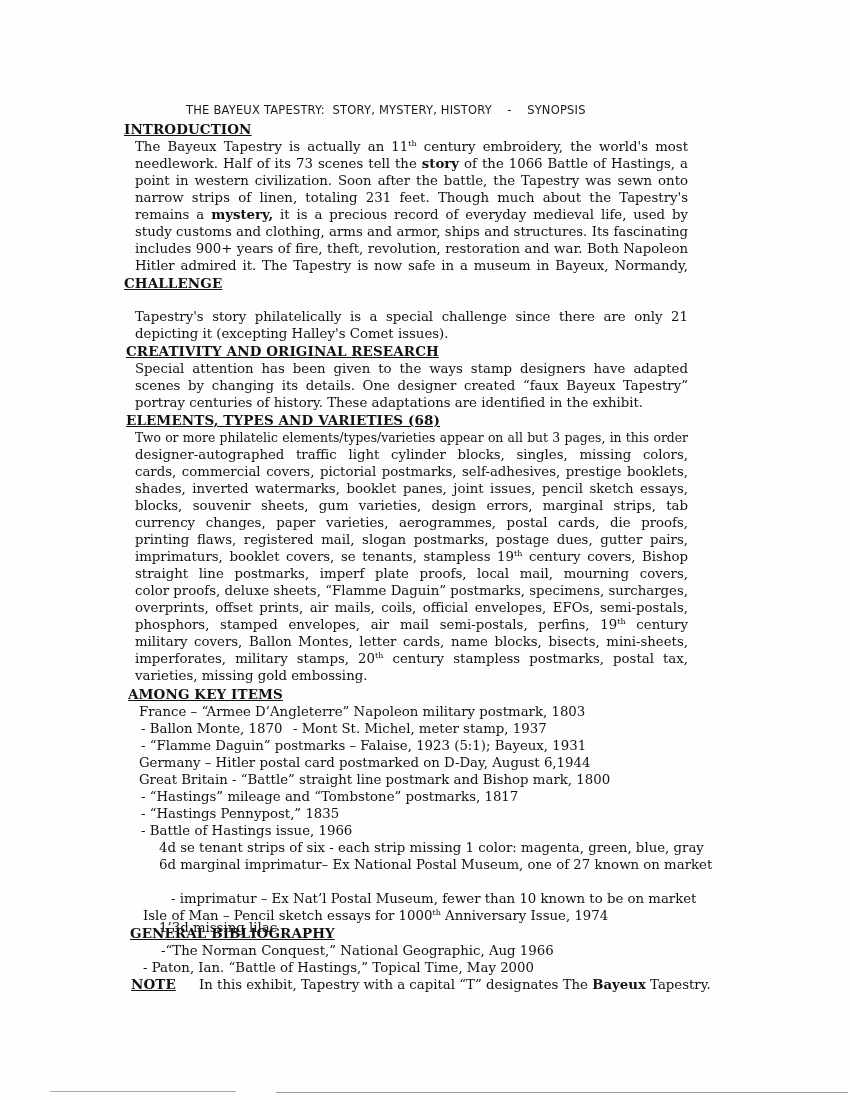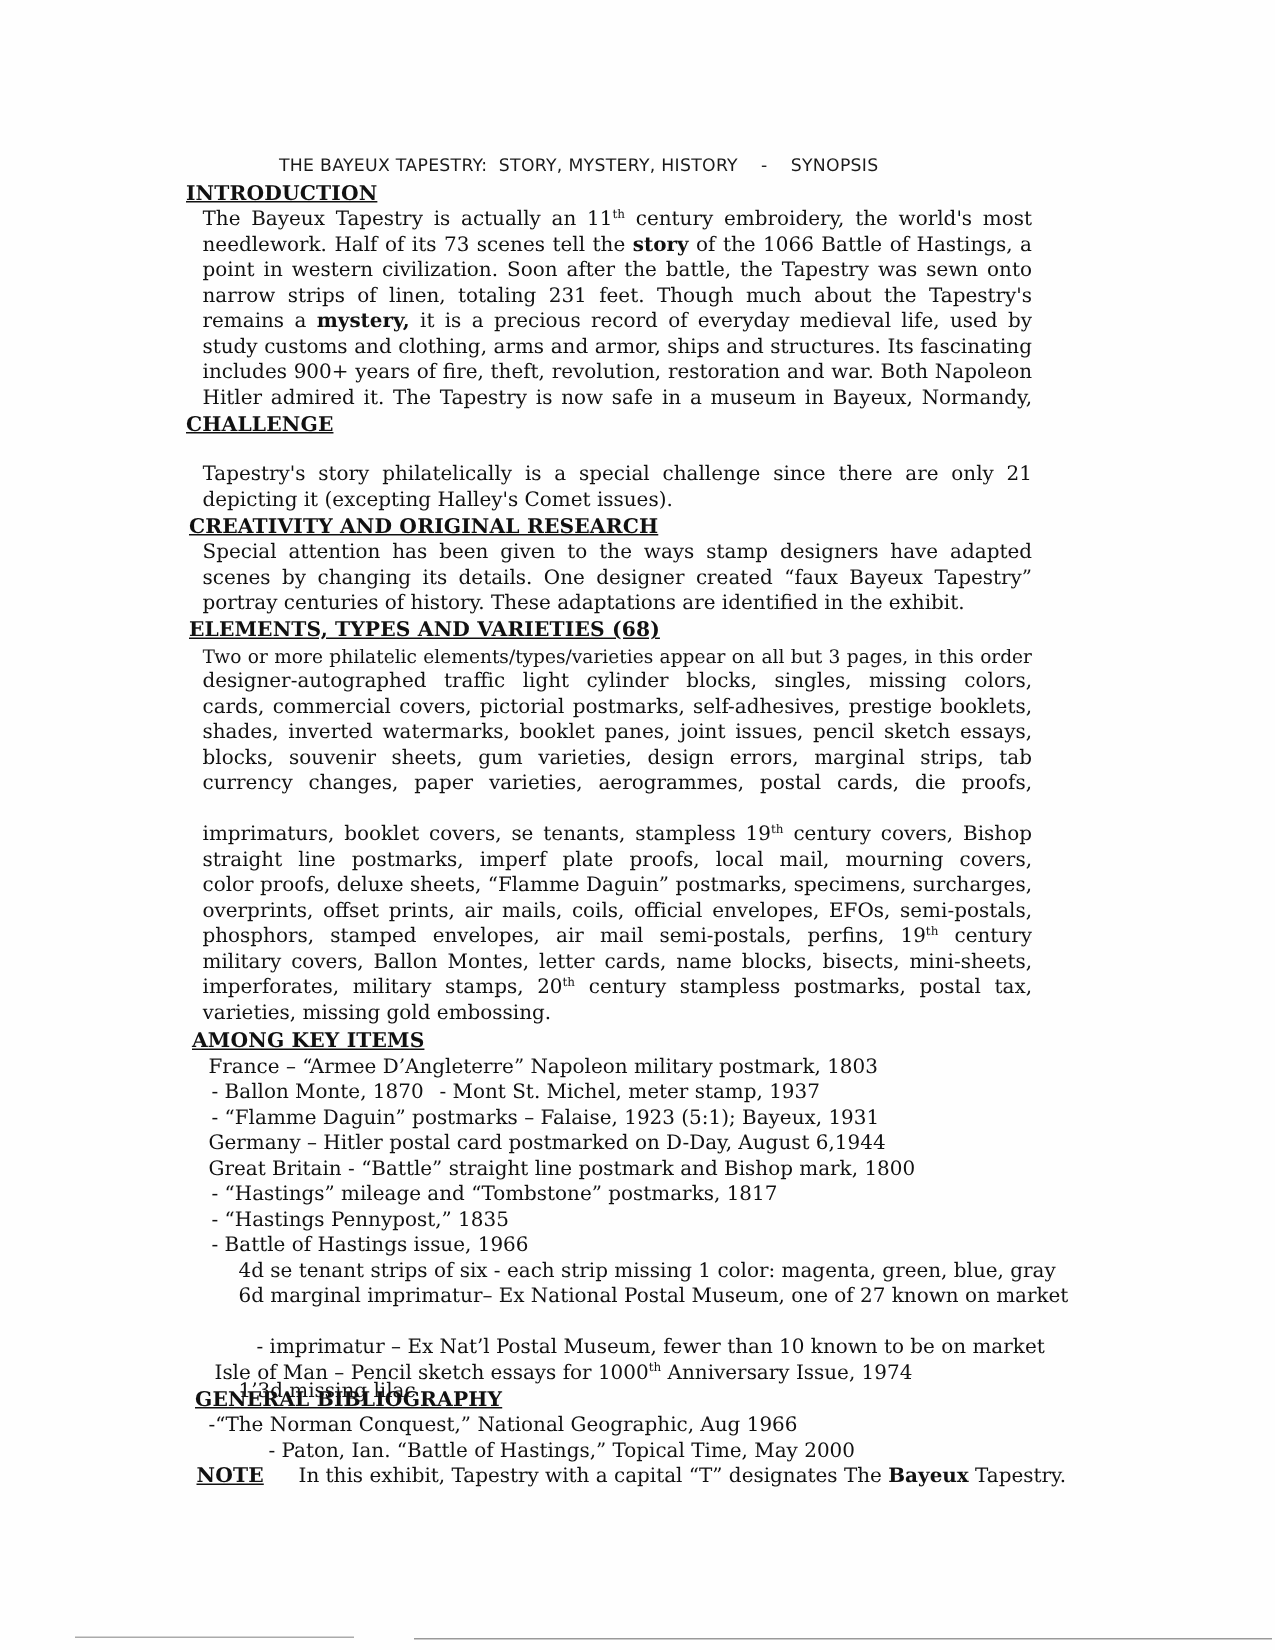--- a/index.html
+++ b/index.html
@@ -55,20 +55,21 @@
   <div class="just" style="top:377px;">scenes by changing its details. One designer created “faux Bayeux Tapestry” scenes to</div>
   <div class="just last" style="top:394px;">portray centuries of history. These adaptations are identified in the exhibit.</div>
 
   <div class="head" style="left:126px; top:412px;">ELEMENTS, TYPES AND VARIETIES (68)</div>
   <div class="just last ital" style="top:429px; font-size:12.4px;">Two or more philatelic elements/types/varieties appear on all but 3 pages, in this order (tentative):</div>
   <div class="just" style="top:446px;">designer-autographed traffic light cylinder blocks, singles, missing colors, maximum</div>
   <div class="just" style="top:463px;">cards, commercial covers, pictorial postmarks, self-adhesives, prestige booklets, color</div>
   <div class="just" style="top:480px;">shades, inverted watermarks, booklet panes, joint issues, pencil sketch essays, arrow</div>
   <div class="just" style="top:497px;">blocks, souvenir sheets, gum varieties, design errors, marginal strips, tab singles,</div>
   <div class="just" style="top:514px;">currency changes, paper varieties, aerogrammes, postal cards, die proofs, meters,</div>
+  <div class="just" style="top:531px;">printing flaws, registered mail, slogan postmarks, postage dues, gutter pairs,</div>
   <div class="just" style="top:548px;">
     <span>imprimaturs, booklet covers, se tenants, stampless 19</span><sup>th</sup><span> century covers, Bishop marks,</span>
   </div>
   <div class="just" style="top:565px;">straight line postmarks, imperf plate proofs, local mail, mourning covers, regionals, trial</div>
   <div class="just" style="top:582px;">color proofs, deluxe sheets, “Flamme Daguin” postmarks, specimens, surcharges,</div>
   <div class="just" style="top:599px;">overprints, offset prints, air mails, coils, official envelopes, EFOs, semi-postals,</div>
   <div class="just" style="top:616px;">
     <span>phosphors, stamped envelopes, air mail semi-postals, perfins, 19</span><sup>th</sup><span> century stampless</span>
   </div>
   <div class="just" style="top:633px;">military covers, Ballon Montes, letter cards, name blocks, bisects, mini-sheets,</div>
@@ -89,24 +90,24 @@
   <div class="line" style="left:141px; top:822px;"> - Battle of Hastings issue, 1966</div>
   <div class="line" style="left:159px; top:839px;">4d  se tenant strips of six - each strip missing 1 color: magenta, green, blue, gray</div>
   <div class="line" style="left:159px; top:856px;">6d marginal imprimatur– Ex National Postal Museum, one of 27 known on market</div>
   <div class="line" style="left:159px; top:919px;text-align:center;">1’3d  missing lilac</div>
   <div class="line" style="left:171px; top:890px;">-  imprimatur – Ex Nat’l Postal Museum, fewer than 10 known to be on market</div>
   <div class="line" style="left:143px; top:907px;">
     <span>Isle of Man –  Pencil sketch essays for 1000</span><sup>th</sup><span> Anniversary Issue, 1974</span>
   </div>
 
   <div class="head" style="left:130px; top:925px;">GENERAL BIBLIOGRAPHY</div>
-  <div class="line" style="left:139px; top:942px;">
+  <div class="line" style="left:161px; top:942px;">
     <span>-“The Norman Conquest,” </span><span class="ital">National Geographic,</span><span> Aug 1966</span>
   </div>
-  <div class="line" style="left:143px; top:959px;margin-left:36px;">
+  <div class="line" style="left:143px; top:959px;">
     <span>- Paton, Ian. “Battle of Hastings,” </span><span class="ital">Topical Time,</span><span> May 2000</span>
   </div>
 
   <div class="head" style="left:131px; top:976px;">NOTE</div>
   <div class="line" style="left:199px; top:976px;">
     <span>In this exhibit, Tapestry with a capital “T” designates The </span><span class="bold ital">Bayeux</span><span> Tapestry.</span>
   </div>
 
   <div class="rule" style="left:50px; top:1091px; width:186px; background:#aaa;"></div>
   <div class="rule" style="left:276px; top:1092px; width:572px; background:#999;"></div>

